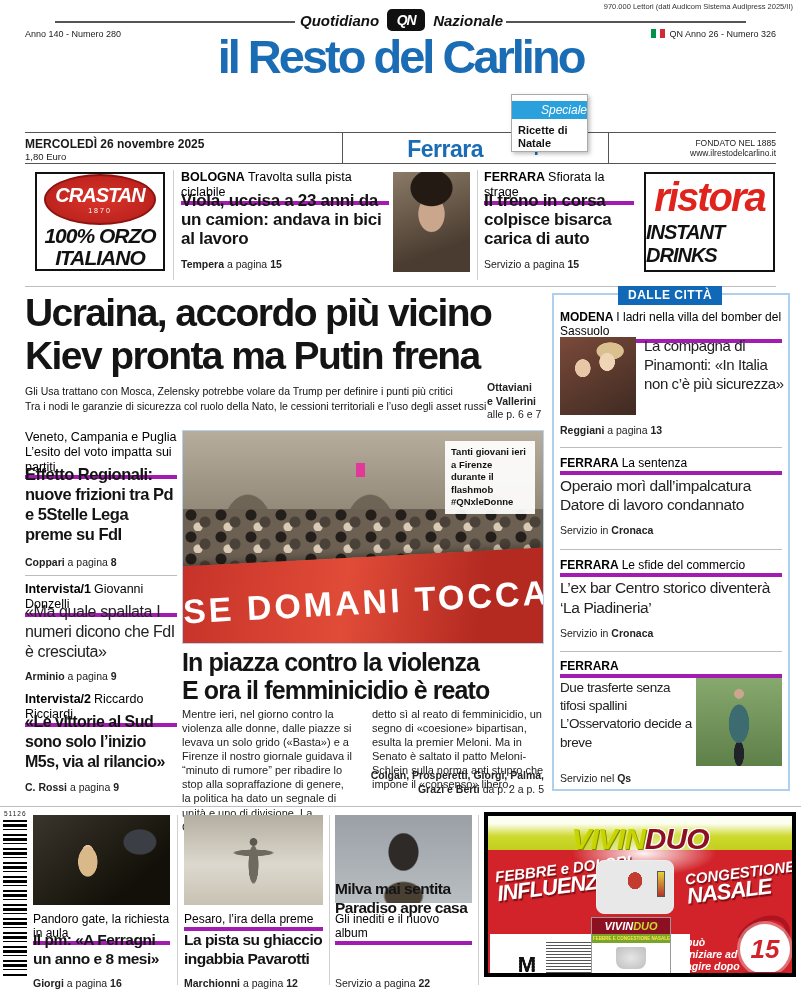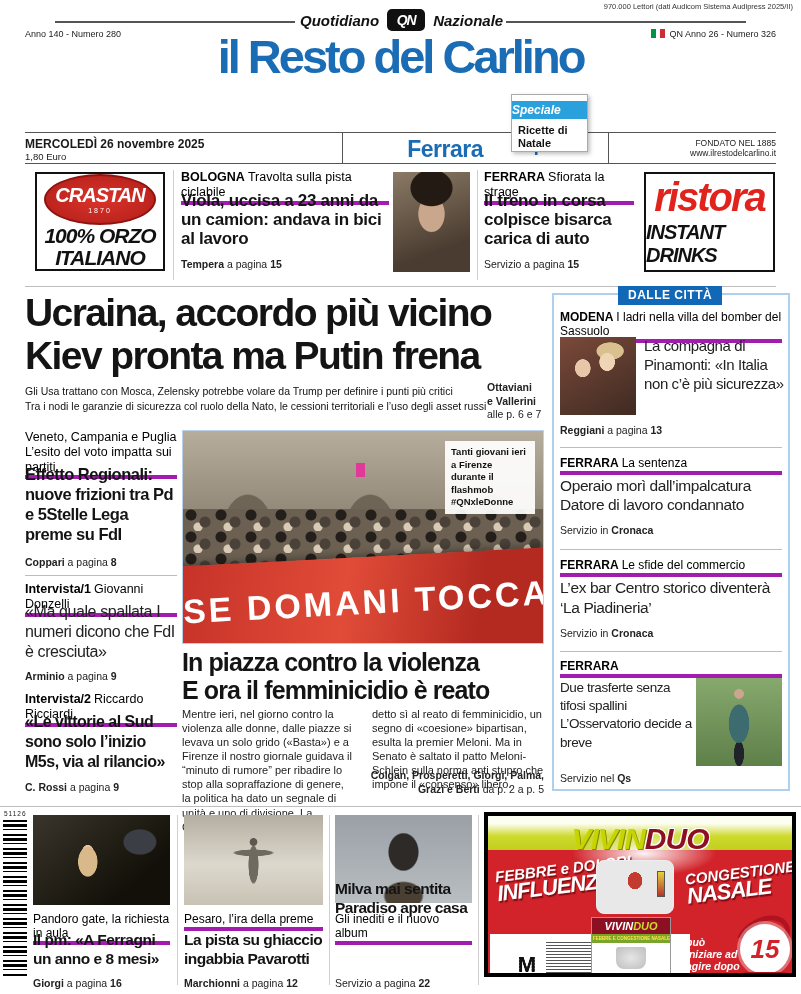--- a/index.html
+++ b/index.html
@@ -34,21 +34,21 @@
 .bluebox{position:absolute;border:2px solid #aed0ee}
 .badge{position:absolute;background:#1068b6;color:#fff;font-weight:bold;font-size:12px;letter-spacing:.5px;padding:2px 10px 3px;z-index:6}
 .caption{position:absolute;top:10px;right:8px;width:90px;background:rgba(255,255,255,.93);font-size:9.5px;font-weight:bold;line-height:1.32;padding:5px 6px;color:#111}
 #ph-crowd{left:182px;top:430px;width:362px;height:214px;background:#8d8374;border:1px solid #b7d2ea}
 .arches{position:absolute;top:0;left:0;height:46%;width:100%;background:radial-gradient(46px 70px at 18% 105%,#6e6557 0 55%,transparent 57%),radial-gradient(46px 70px at 52% 105%,#6e6557 0 55%,transparent 57%),radial-gradient(46px 70px at 86% 105%,#6e6557 0 55%,transparent 57%),linear-gradient(#b6ad9c,#8a8171)}
 .heads{position:absolute;top:37%;left:0;height:38%;width:100%;background-color:#6b6052;background-image:radial-gradient(circle at 8px 6px,#241f1a 0 5px,transparent 6px),radial-gradient(circle at 22px 13px,#4a4138 0 5px,transparent 6px),radial-gradient(circle at 15px 18px,#d9cab5 0 4px,transparent 5px);background-size:30px 22px}
 .flyer{position:absolute;left:48%;top:15%;width:9px;height:14px;background:#e0399a}
 .banner-wrap{position:absolute;left:-8px;right:-8px;bottom:-12px;height:46%;background:linear-gradient(100deg,#c53128,#e14c38 45%,#b42a21 80%);transform:rotate(-3deg);box-shadow:0 -3px 6px rgba(0,0,0,.25)}
 .banner-text{color:#fff;font-weight:bold;font-size:34px;letter-spacing:3px;white-space:nowrap;overflow:hidden;padding:26px 0 0 8px}
 .speciale{position:absolute;left:511px;top:94px;width:77px;height:58px;background:#fff;border:1px solid #aaa;box-shadow:2px 2px 4px rgba(0,0,0,.25);z-index:5}
-.speciale .lab{background:#2aa0dd;color:#fff;font-weight:bold;font-style:italic;font-size:12px;text-align:left;padding:2px 0;margin-top:6px}
+.speciale .lab{background:#2aa0dd;color:#fff;font-weight:normal;font-style:italic;font-size:12px;text-align:right;padding:2px 0;margin-top:6px}
 .speciale .tit{font-weight:bold;font-size:11px;line-height:1.15;padding:5px 6px;color:#111}
 .barcode{position:absolute;left:3px;top:820px;width:24px;height:158px;background:repeating-linear-gradient(180deg,#000 0 2px,#fff 2px 4px,#000 4px 7px,#fff 7px 9px,#000 9px 10px,#fff 10px 14px)}
 .barcode-top{position:absolute;left:1px;top:-10px;font-size:6.5px;letter-spacing:1px;background:#fff}
 
 #ph-viola{left:393px;top:172px;width:77px;height:100px;background:radial-gradient(30px 26px at 50% 16%,#241a14 0 68%,transparent 72%),radial-gradient(22px 30px at 50% 42%,#c9a68c 0 58%,transparent 62%),linear-gradient(160deg,#8a7a66,#4a3c30 75%)}
 #ph-modena{left:560px;top:337px;width:76px;height:78px;background:radial-gradient(13px 15px at 30% 40%,#e8c6a8 0 58%,transparent 62%),radial-gradient(13px 15px at 62% 32%,#f0d4b6 0 58%,transparent 62%),radial-gradient(22px 14px at 66% 18%,#d9c08e 0 60%,transparent 64%),linear-gradient(150deg,#7a4a3a,#3f2a22)}
 #ph-spal{left:696px;top:678px;width:86px;height:88px;background:radial-gradient(8px 8px at 50% 18%,#caa68e 0 58%,transparent 64%),radial-gradient(16px 30px at 50% 52%,#3c6b70 0 62%,transparent 66%),radial-gradient(8px 20px at 50% 86%,#20242a 0 60%,transparent 66%),linear-gradient(#87a96e,#5e8049)}
 #ph-ferragni{left:33px;top:815px;width:137px;height:90px;background:radial-gradient(17px 26px at 40% 52%,#d9b98a 0 55%,transparent 59%),radial-gradient(10px 13px at 40% 42%,#e6c3a4 0 58%,transparent 63%),radial-gradient(26px 20px at 78% 30%,#3b3f45 0 60%,transparent 66%),linear-gradient(140deg,#3a352c,#121008 75%)}
 #ph-statua{left:184px;top:815px;width:139px;height:90px;background:radial-gradient(8px 30px at 50% 55%,#6f6a60 0 60%,transparent 66%),radial-gradient(30px 5px at 50% 42%,#6f6a60 0 60%,transparent 70%),radial-gradient(6px 6px at 50% 30%,#5d584f 0 60%,transparent 70%),linear-gradient(#b4aea2,#ddd8cd 55%,#c8c2b4)}
 #ph-milva{left:335px;top:815px;width:137px;height:88px;background:radial-gradient(24px 30px at 50% 42%,#2e2a28 0 60%,transparent 65%),radial-gradient(11px 13px at 50% 36%,#c8a488 0 55%,transparent 62%),radial-gradient(30px 22px at 50% 92%,#4a3f33 0 60%,transparent 68%),linear-gradient(#9aa0a6,#b9bec2)}

